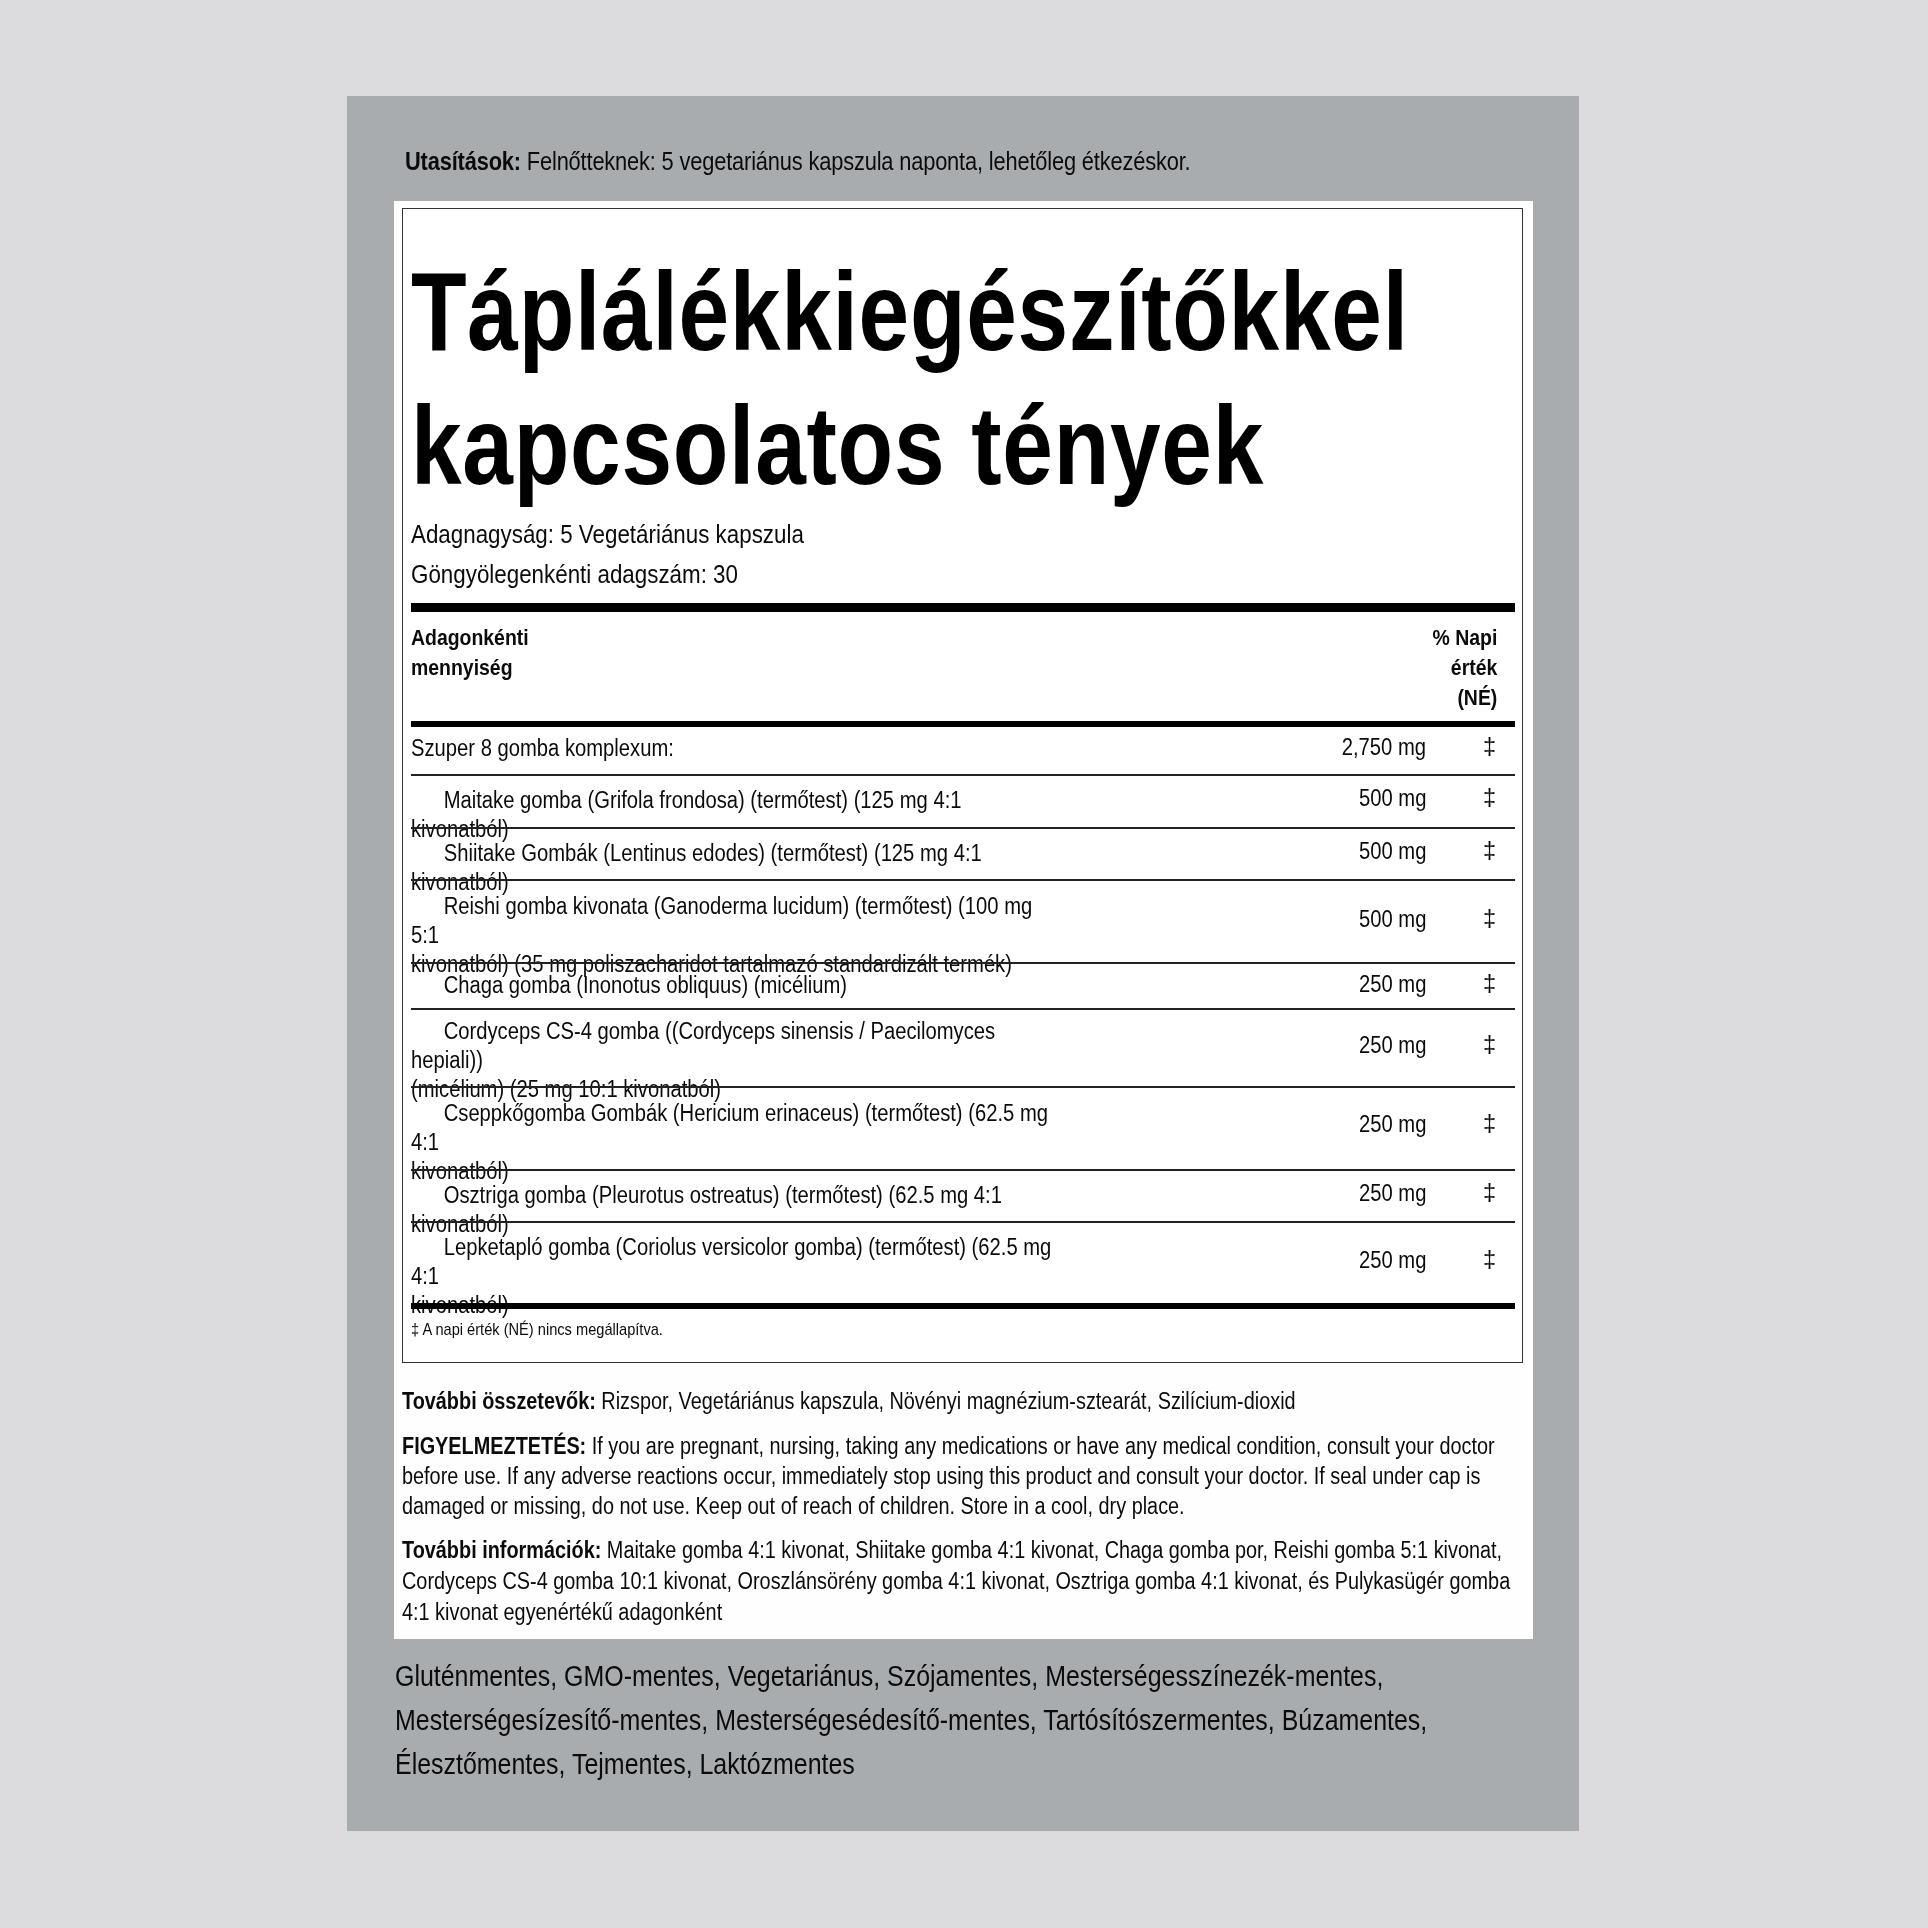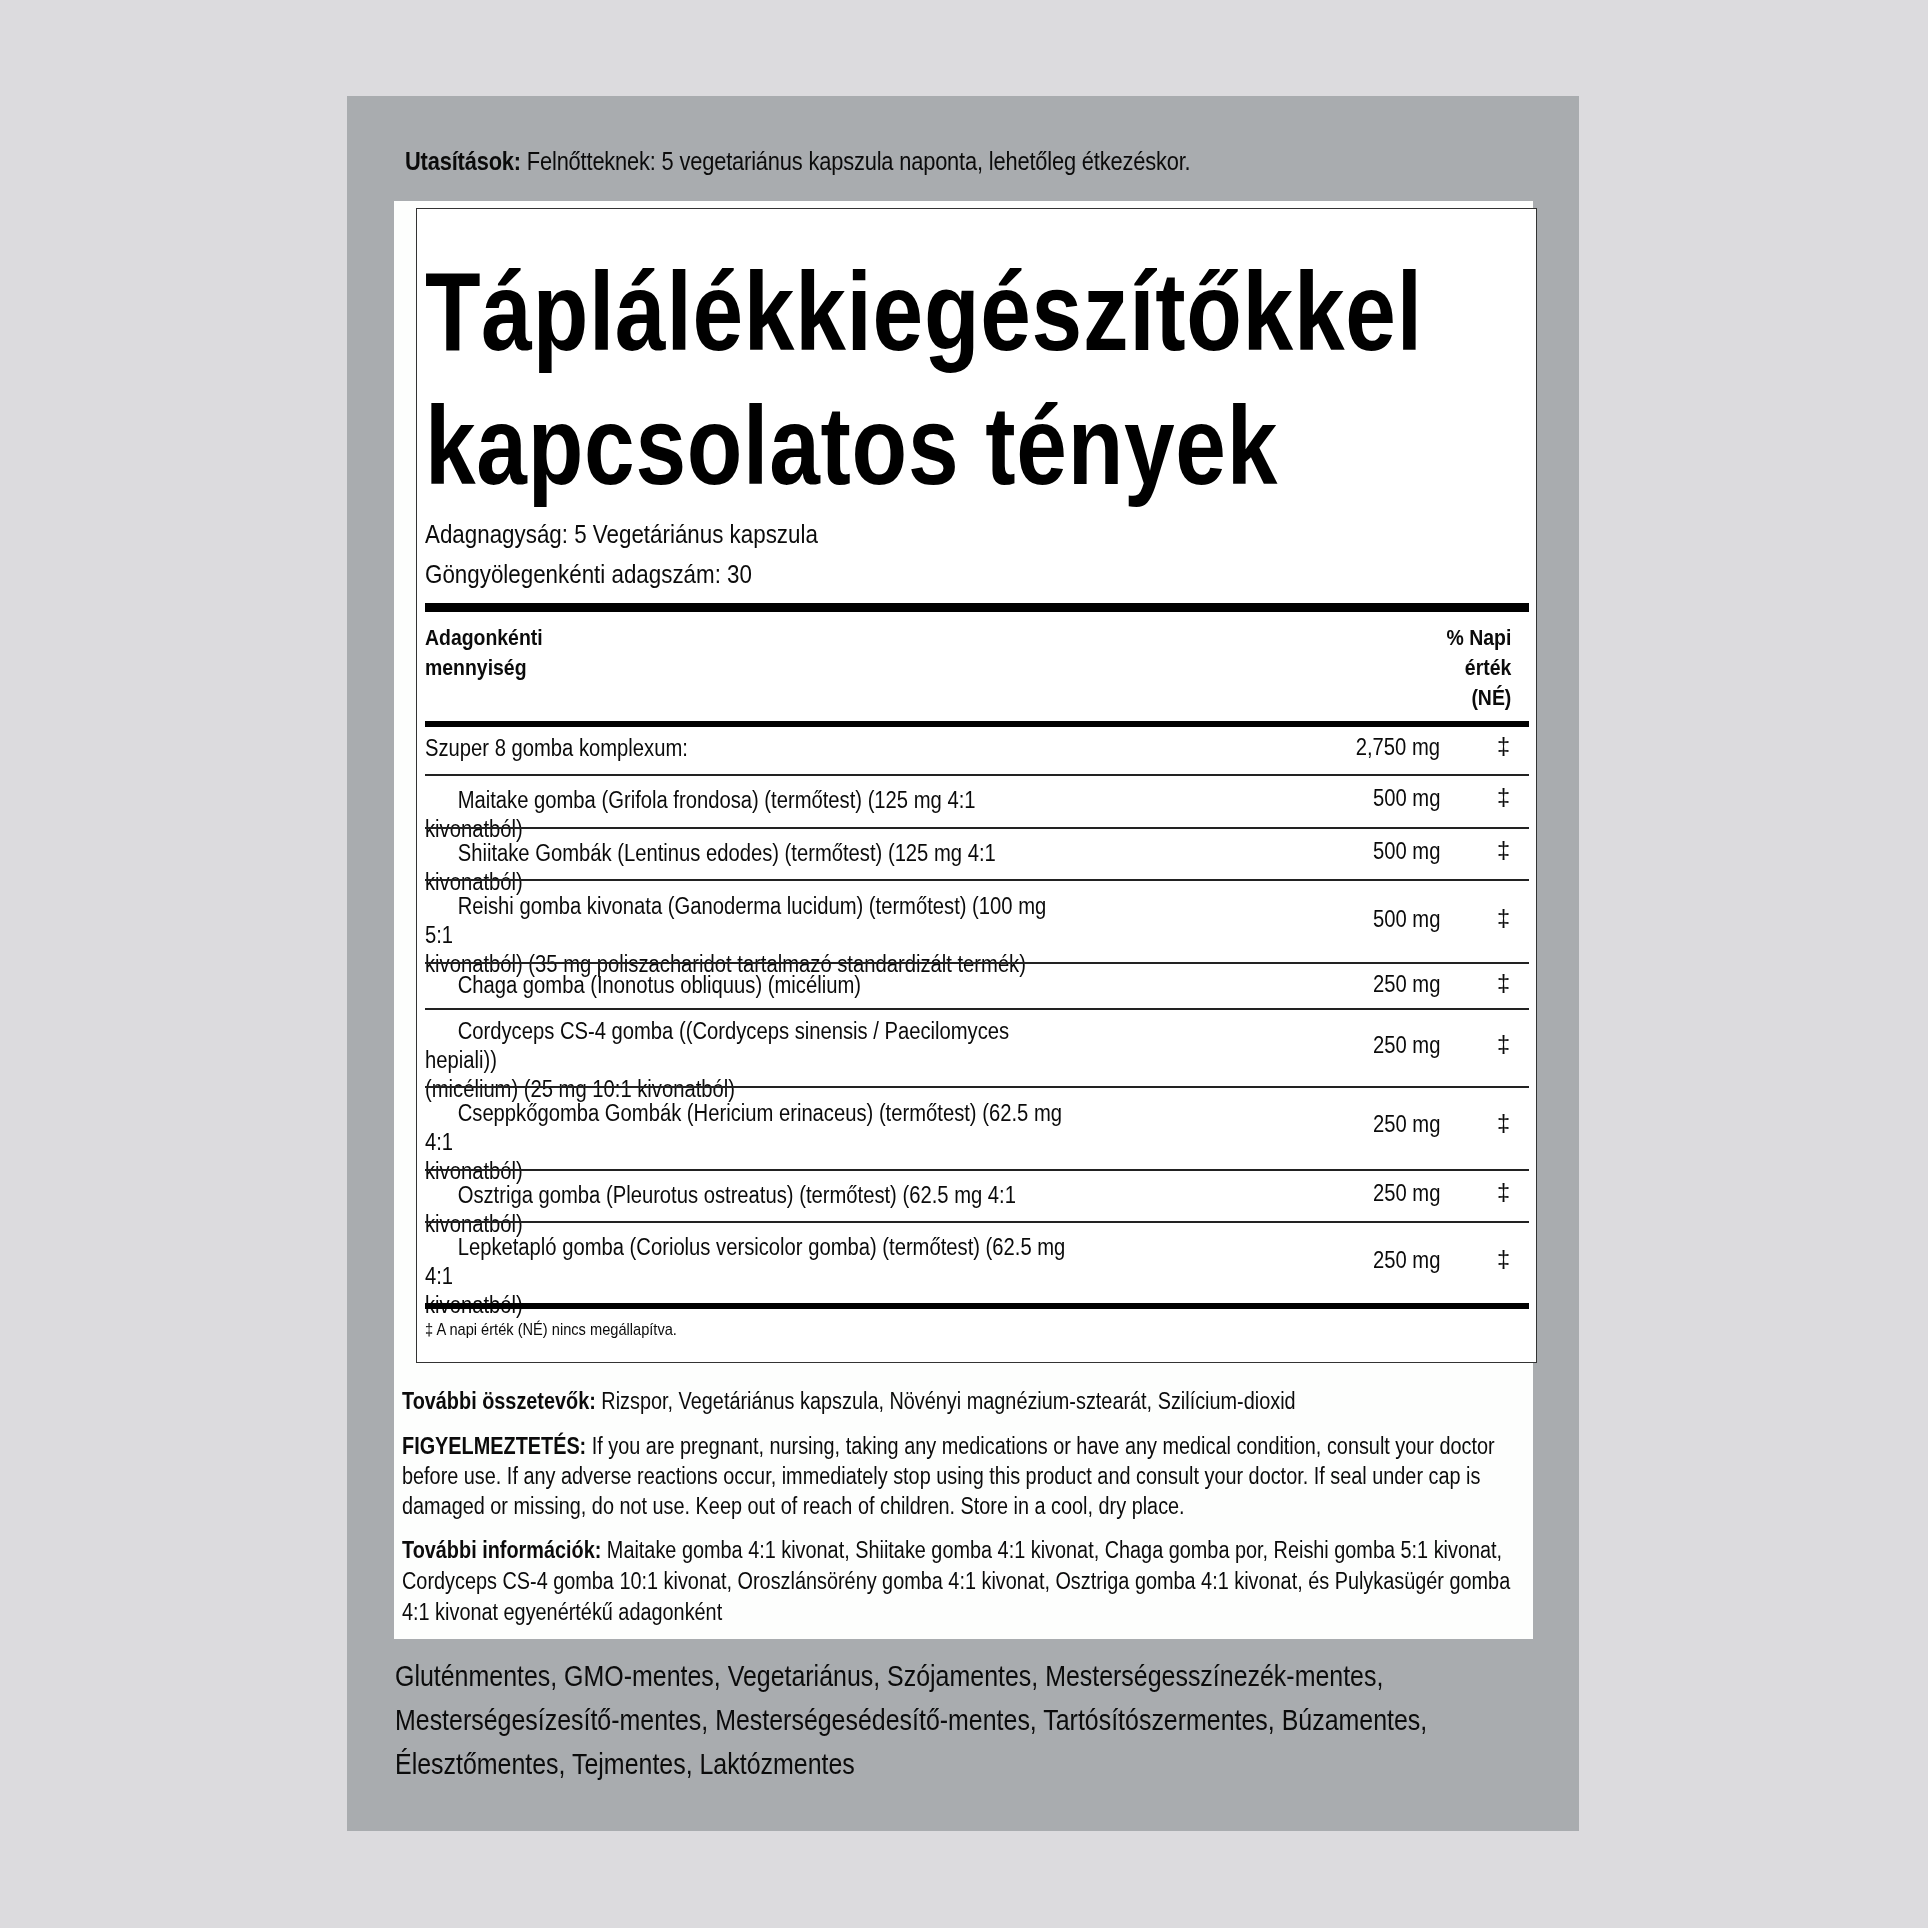--- a/index.html
+++ b/index.html
@@ -12,21 +12,21 @@
   }
   #directions {
     position:absolute; left:405px; top:146px; font-size:26px; white-space:nowrap;
     transform:scaleX(0.84); transform-origin:left top; letter-spacing:-0.2px;
   }
   #directions b { font-weight:700; }
   #white {
     position:absolute; left:394px; top:201px; width:1139px; height:1438px; background:#fdfefd;
   }
   #facts {
-    position:absolute; left:416px; top:208px; width:1121px; height:1155px;
+    position:absolute; left:402px; top:208px; width:1121px; height:1155px;
     border:1.9px solid #333; box-sizing:border-box; background:#fff;
   }
   #title {
     position:absolute; left:7.5px; top:36px; width:1130px;
     font-weight:900; font-size:111px; line-height:134px; letter-spacing:0.9px;
     transform:scaleX(0.82); transform-origin:left top; white-space:nowrap; color:#000;
   }
   .serv {
     position:absolute; left:7.5px; font-size:26px; white-space:nowrap;
     transform:scaleX(0.86); transform-origin:left top;

